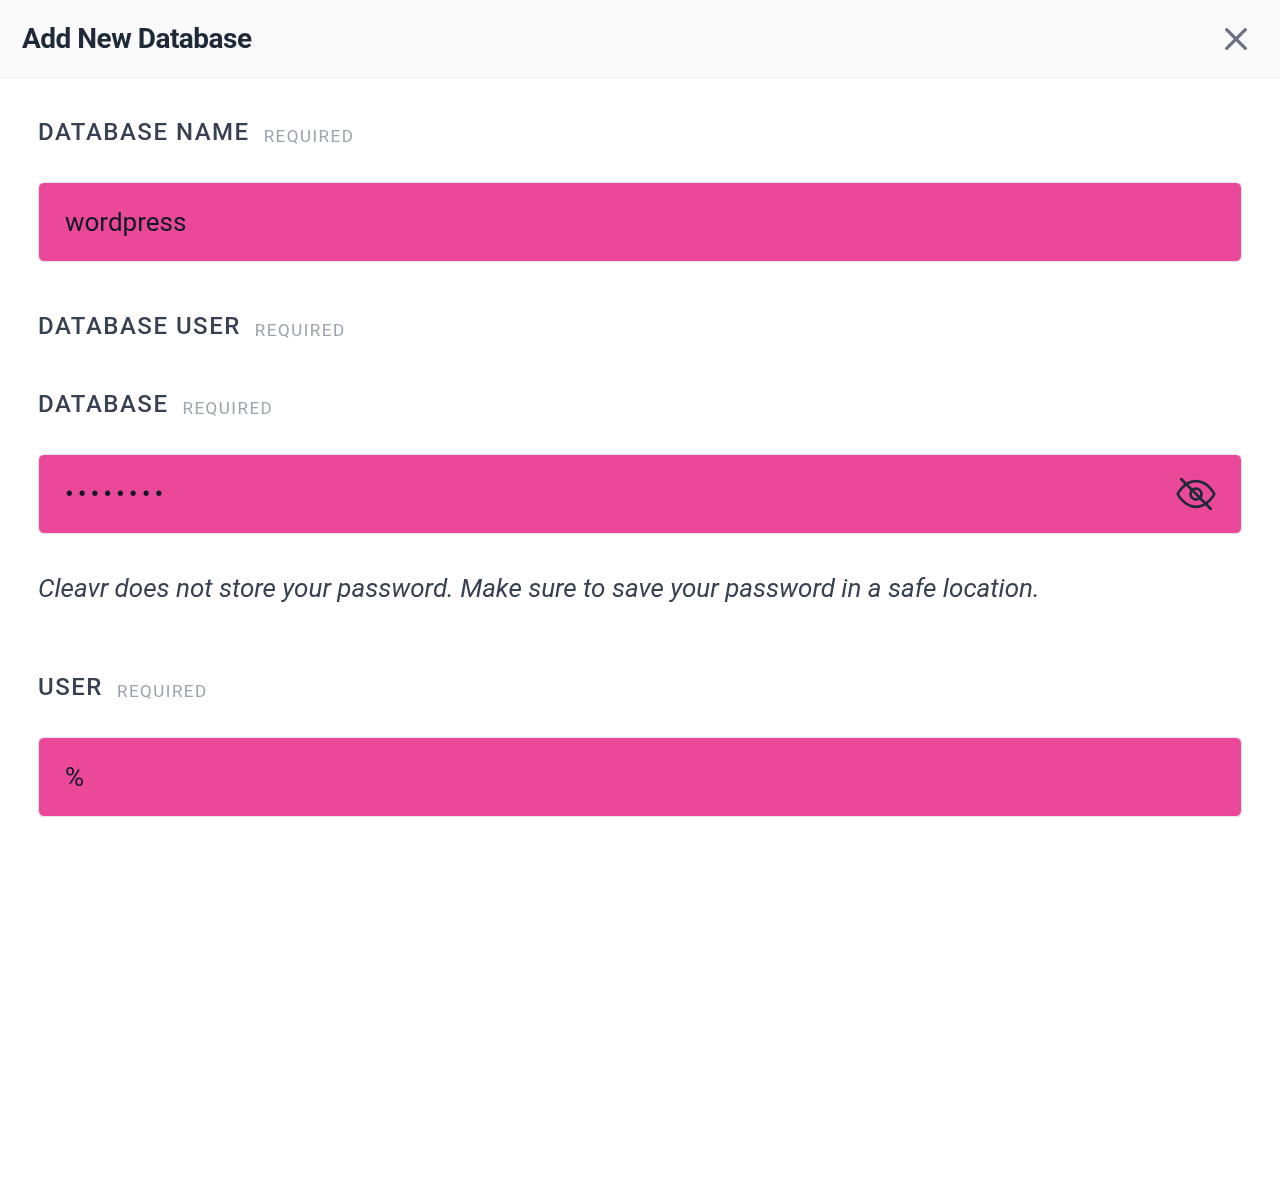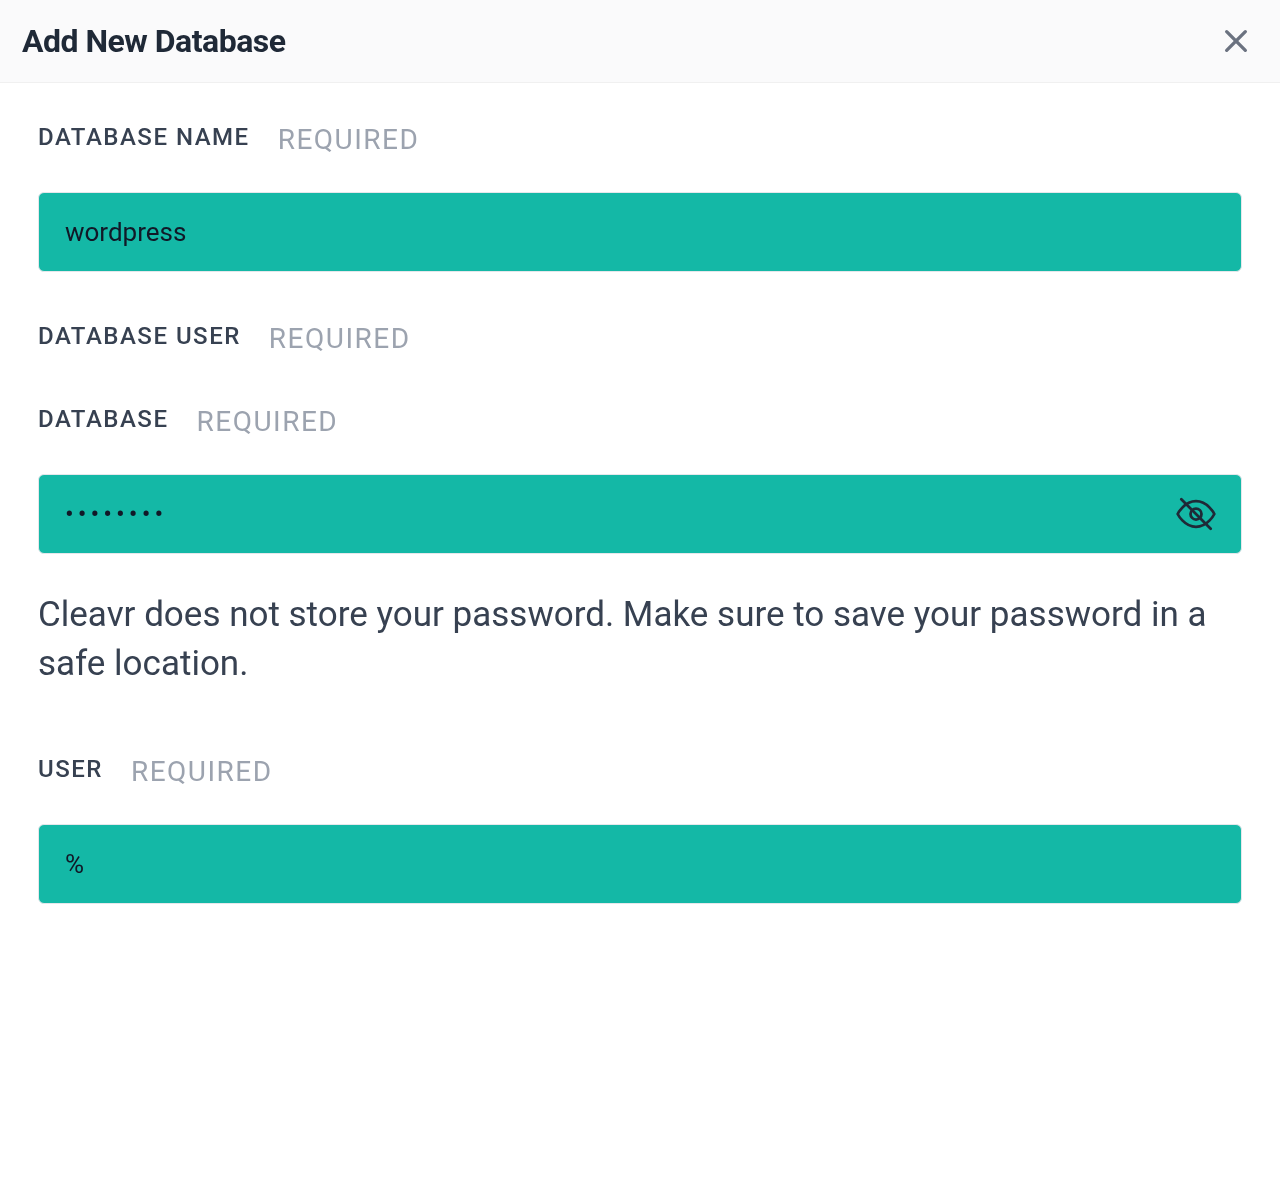--- a/index.html
+++ b/index.html
@@ -15,21 +15,21 @@
     }
     .header {
       display: flex;
       justify-content: space-between;
       align-items: center;
       padding: 22px 28px 22px 22px;
       background: #fafafb;
       border-bottom: 1px solid #f0f0f0;
     }
     .title {
-      font-size: 32px;
+      font-size: 28px;
       font-weight: 700;
       color: #1f2937;
       letter-spacing: -0.5px;
     }
     .close-btn {
       cursor: pointer;
       color: #6b7280;
       display: flex;
       align-items: center;
       justify-content: center;
@@ -40,44 +40,44 @@
     }
     .content {
       padding: 40px 38px;
       background: #ffffff;
     }
     .field-group {
       margin-bottom: 50px;
     }
     .label-row {
       display: flex;
-      align-items: flex-start;
-      gap: 28px;
+      align-items: flex-end;
+      gap: 14px;
       margin-bottom: 36px;
     }
     .field-label {
       font-size: 24px;
       font-weight: 500;
       color: #374151;
       letter-spacing: 1.5px;
     }
     .required-tag {
-      font-size: 28px;
+      font-size: 17px;
       font-weight: 400;
       color: #9ca3af;
       letter-spacing: 1.5px;
     }
     .text-input {
       width: 100%;
       padding: 24px 26px;
       font-size: 26px;
       color: #111827;
       border: 1px solid #e5e7eb;
       border-radius: 6px;
-      background: #14b8a6;
+      background: #ec4899;
       font-family: inherit;
     }
     .password-wrapper {
       position: relative;
     }
     .password-input {
       padding-right: 70px;
       letter-spacing: 4px;
     }
     .eye-toggle {
@@ -89,25 +89,26 @@
       color: #1f2937;
       display: flex;
       align-items: center;
       justify-content: center;
     }
     .eye-toggle svg {
       width: 44px;
       height: 44px;
     }
     .helper-text {
-      font-size: 35px;
+      font-size: 26px;
       color: #374151;
       margin-top: 36px;
       margin-bottom: 67px;
       line-height: 1.4;
+      font-style: italic;
     }
   </style>
 </head>
 <body>
 
 <div class="header">
   <h1 class="title">Add New Database</h1>
   <div class="close-btn">
     <svg viewBox="0 0 24 24" fill="none" stroke="currentColor" stroke-width="2.5" stroke-linecap="round">
       <line x1="5" y1="5" x2="19" y2="19"></line>

